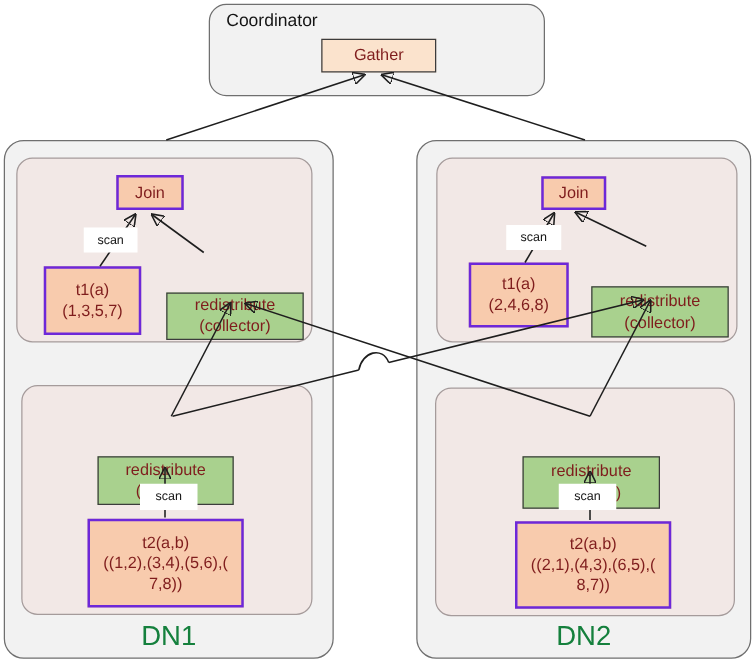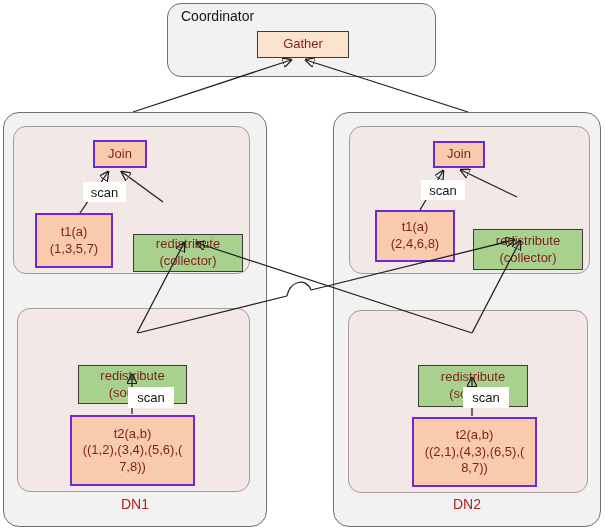--- a/index.html
+++ b/index.html
@@ -21,27 +21,27 @@
     display:flex; align-items:center; justify-content:center;
     text-align:center; white-space:pre-line;
     font-size:13px; line-height:1.28; color:#7f1d1d;
   }
   .peach  { background:#f8cbad; border:2px solid #6d28d9; }
   .peach-light { background:#fbe3cd; border:1px solid #3c3c3c; }
   .green  { background:#a9d18e; border:1px solid #3c3c3c;margin-top:32px; }
   .white-label {
     position:absolute; box-sizing:border-box; background:#ffffff;
     display:flex; align-items:center; justify-content:center;
-    font-size:13px; color:#141414; z-index:6;margin-left:16px;
+    font-size:10px; color:#141414; z-index:6;
   }
   .container-label {
     position:absolute; font-size:14px; color:#141414; z-index:2;
   }
   .dn-label {
-    position:absolute; text-align:center; font-size:14px; color:#b91c1c; z-index:2;
+    position:absolute; text-align:center; font-size:22px; color:#15803d; z-index:2;
   }
   .node { z-index:3; }
   svg.lines { position:absolute; left:0; top:0; z-index:5; pointer-events:none; }
   svg.lines line, svg.lines path { stroke:#1e1e1e; stroke-width:1.25; fill:none; }
 </style>
 </head>
 <body>
 
 <div class="canvas">
 

